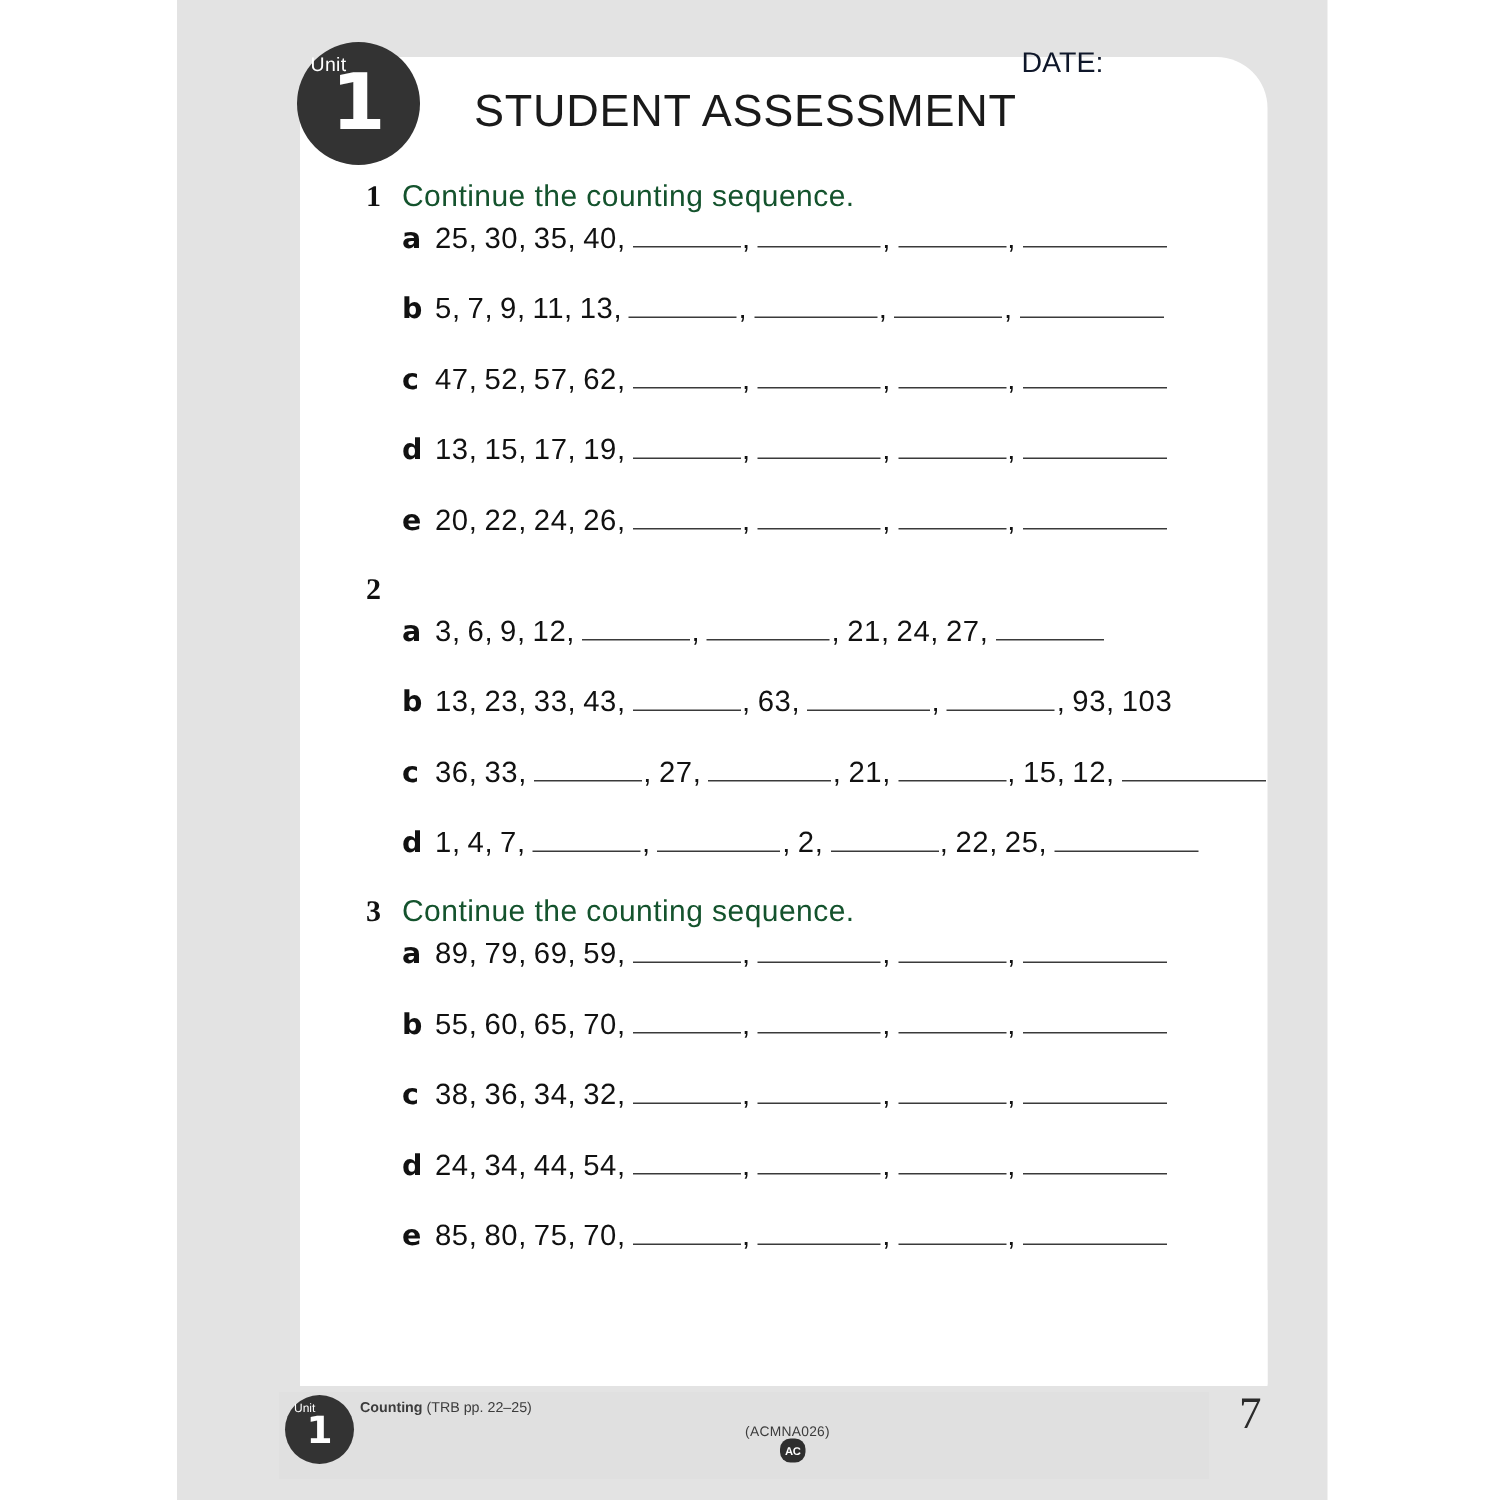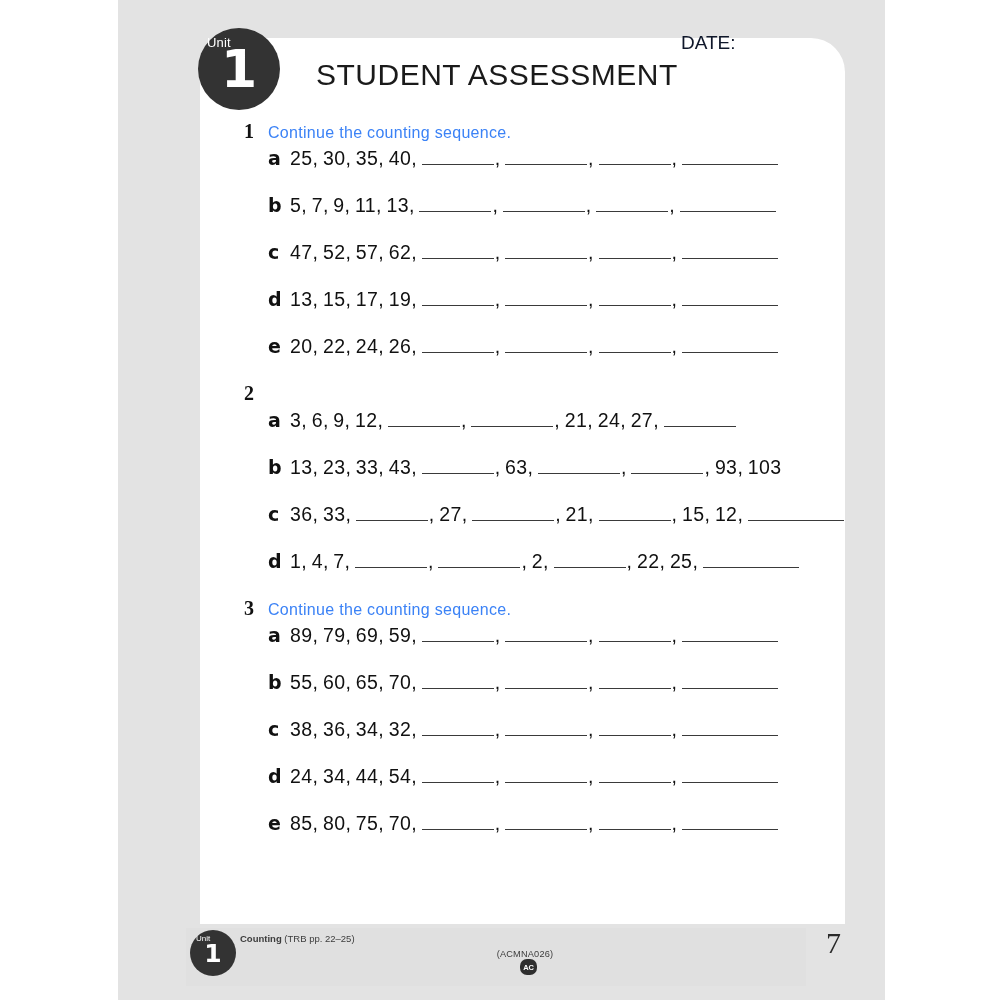--- a/index.html
+++ b/index.html
@@ -120,22 +120,22 @@
   }
   .q-num {
     width: 24px;
     flex: 0 0 24px;
     font-size: 20px;
     font-weight: 700;
     color: #111;
     font-family: "Liberation Serif", serif;
   }
   .q-text {
-    font-size: 16px;
-    color: #3b82f6;
+    font-size: 20px;
+    color: #14532d;
     letter-spacing: 0.3px;
   }
 
   .item-row {
     display: flex;
     align-items: baseline;
     margin-left: 68px;
     height: 47px;
   }
   .item-letter {

